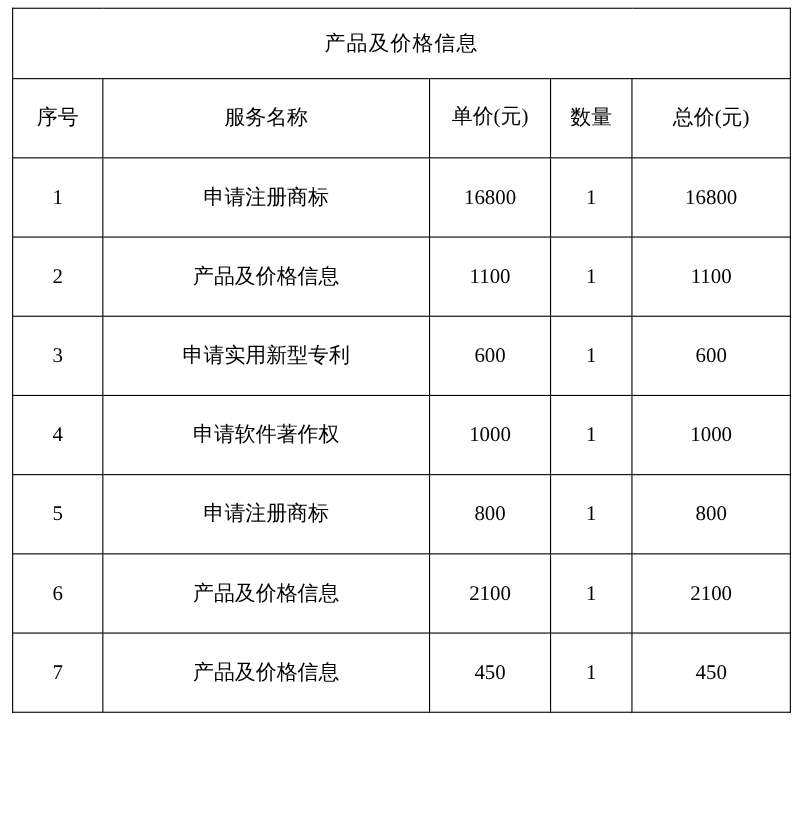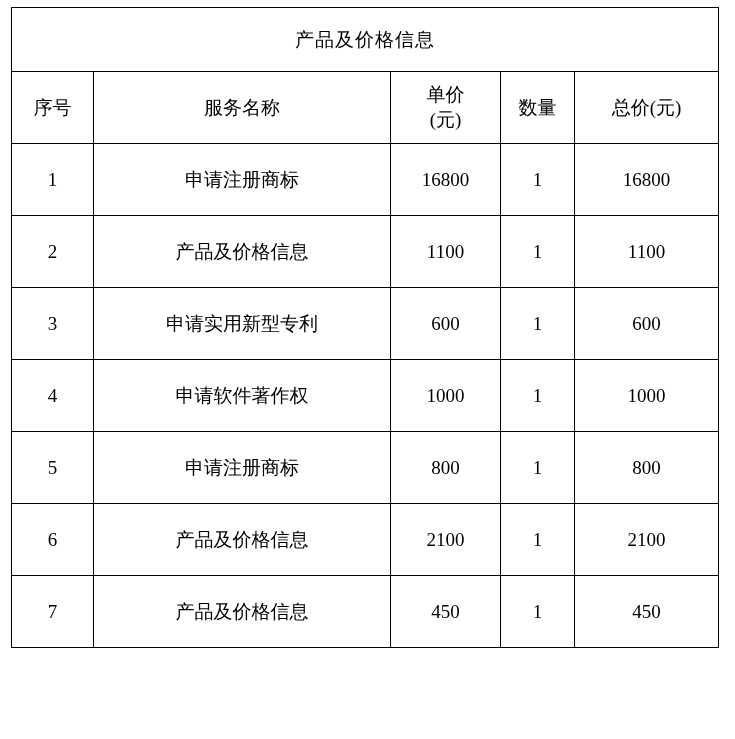--- a/index.html
+++ b/index.html
@@ -40,21 +40,21 @@
     font-size: 27px;
     font-weight: normal;
     letter-spacing: 1px;
   }
   .header-row td {
     height: 72px;
     font-size: 19px;
   }
   .header-stack {
     display: flex;
-    flex-direction: column;
+    flex-direction: row;
     align-items: center;
     justify-content: center;
     line-height: 1.28;
   }
   .body-row td {
     height: 72px;
   }
   .col-idx { width: 82px; }
   .col-name { width: 297px; }
   .col-price { width: 110px; }

